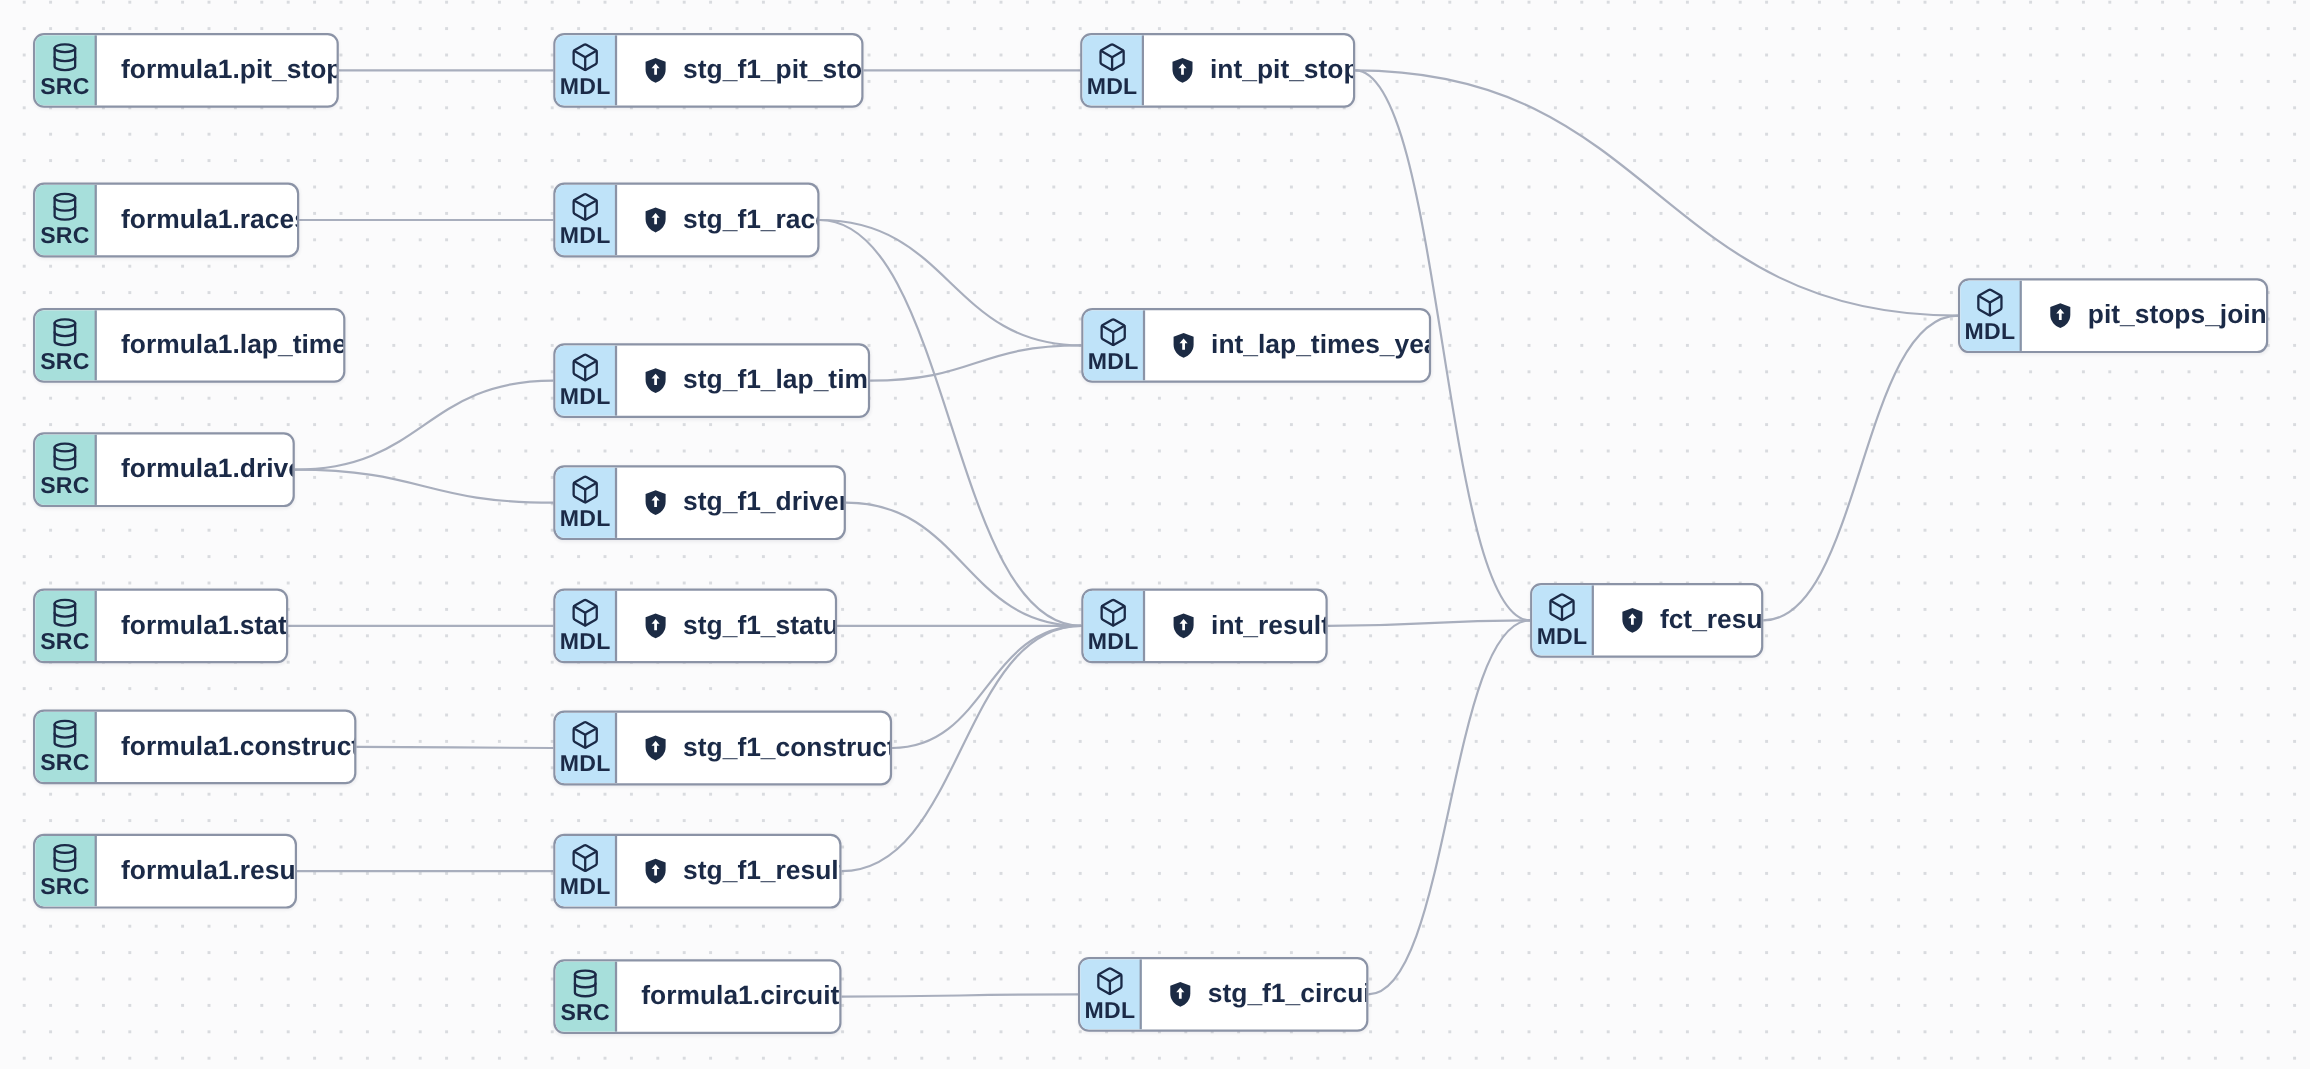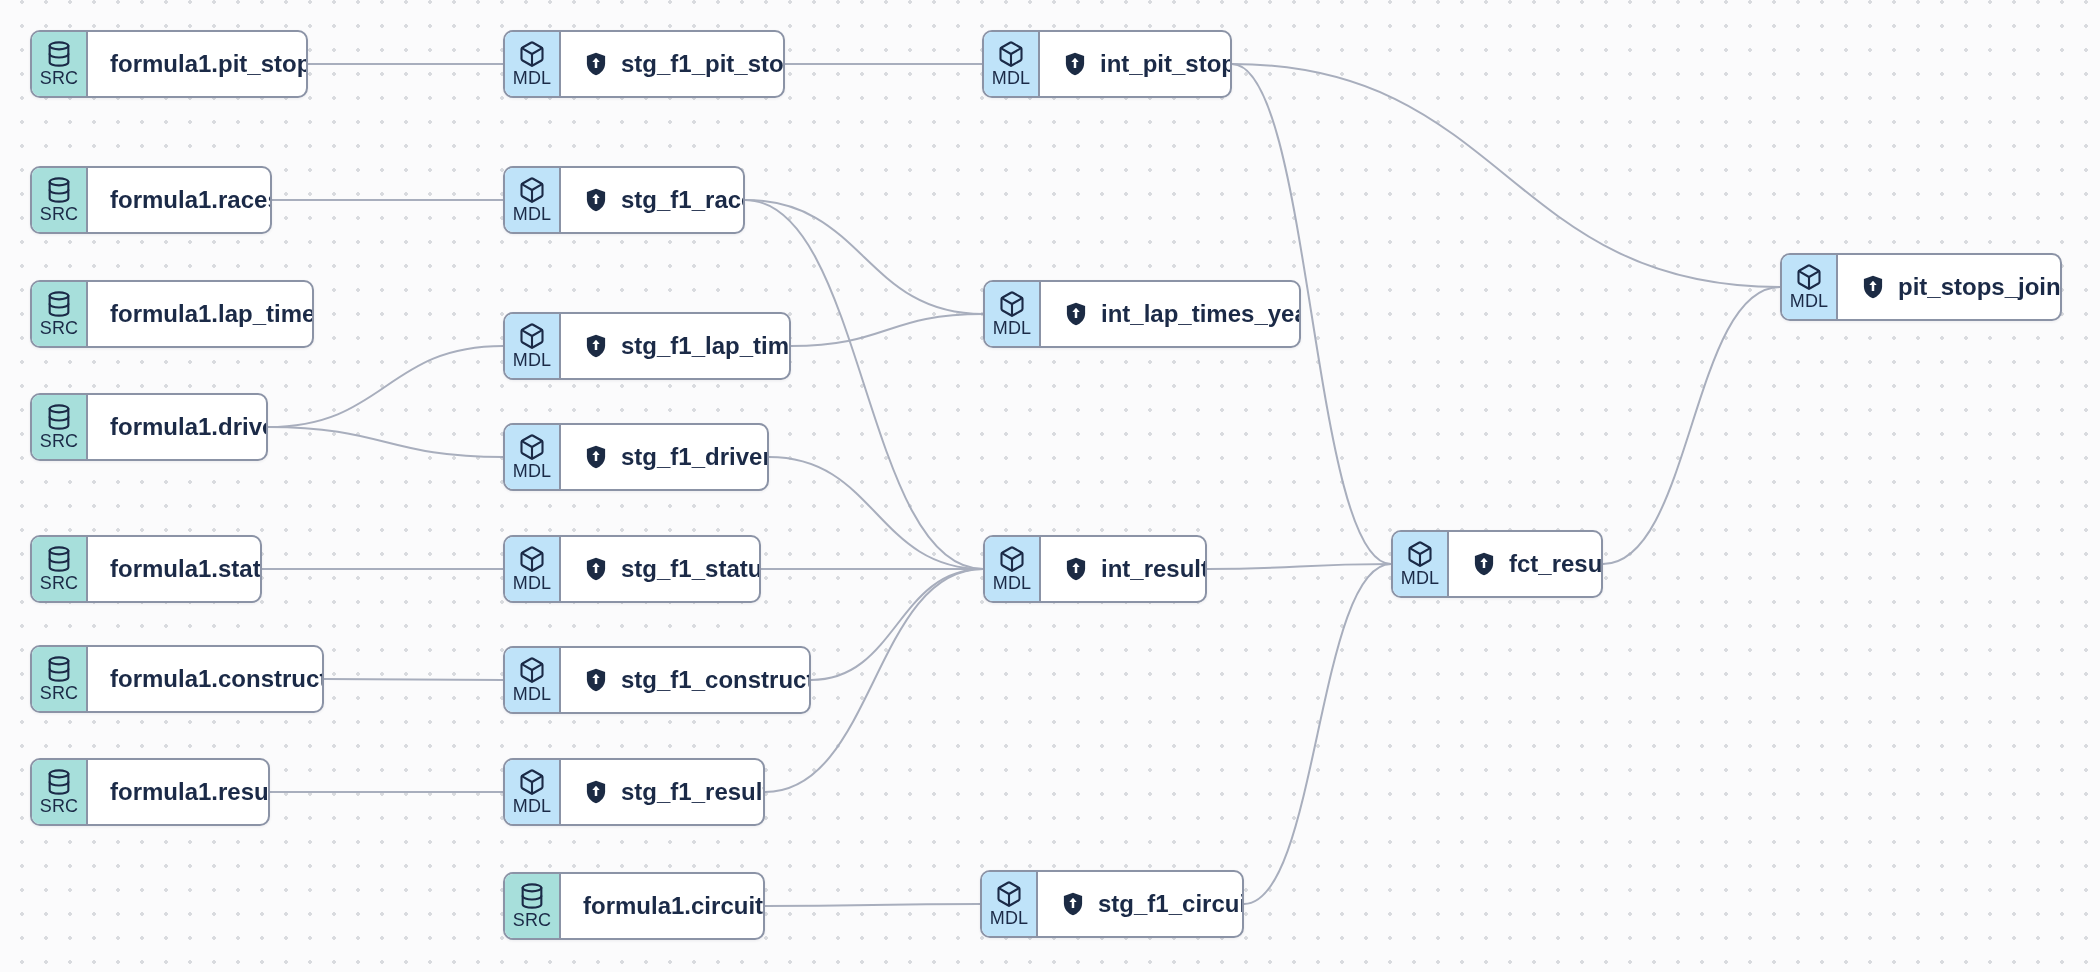--- a/index.html
+++ b/index.html
@@ -22,21 +22,21 @@
     box-shadow:0 1px 3px rgba(22,35,60,.07);cursor:pointer;
   }
   .badge{
     flex:0 0 54px;width:54px;display:flex;flex-direction:column;align-items:center;
     justify-content:center;gap:1px;border-right:2px solid var(--nb);color:var(--ink);
   }
   .badge.SRC{background:var(--src)}
   .badge.MDL{background:var(--mdl)}
   .bicon{display:block;line-height:0}
   .bicon svg{width:28px;height:28px;display:block;stroke:var(--ink)}
-  .blabel{font-size:18px;font-weight:400;line-height:1.1;letter-spacing:.2px}
+  .blabel{font-size:21px;font-weight:700;line-height:1.1;letter-spacing:.2px}
   .nbody{
     flex:1;display:flex;align-items:center;gap:12px;
     padding:0 20px 0 22px;color:var(--ink);white-space:nowrap;
   }
   .shield{display:block;line-height:0}
   .shield svg{width:26px;height:26px;display:block}
   .nlabel{font-size:24px;font-weight:600}
 </style>
 </head>
 <body>

